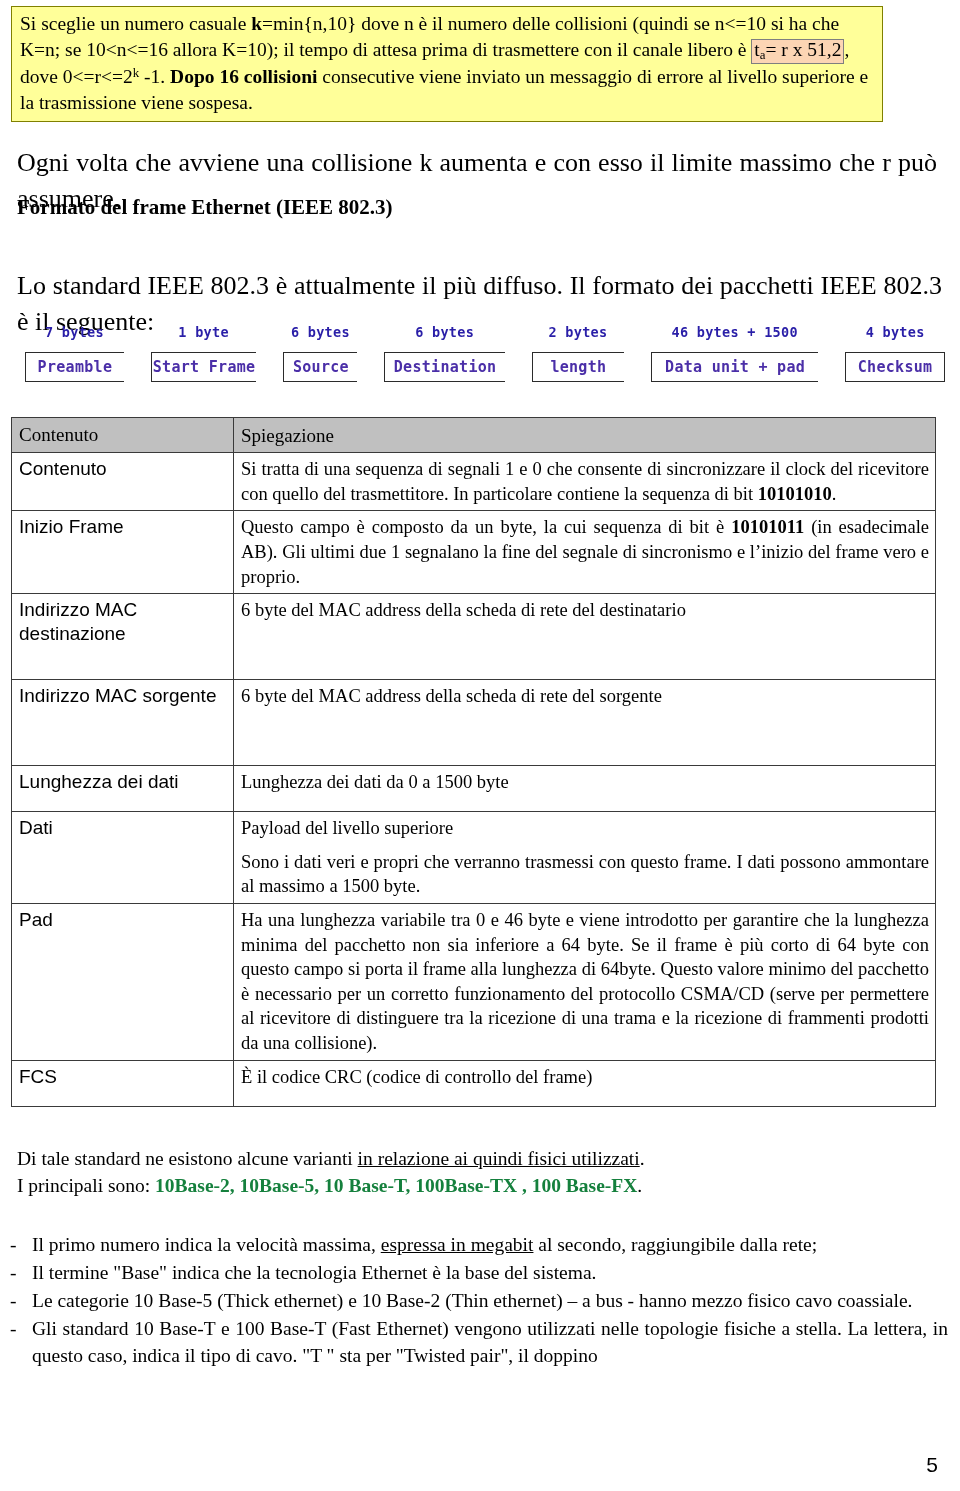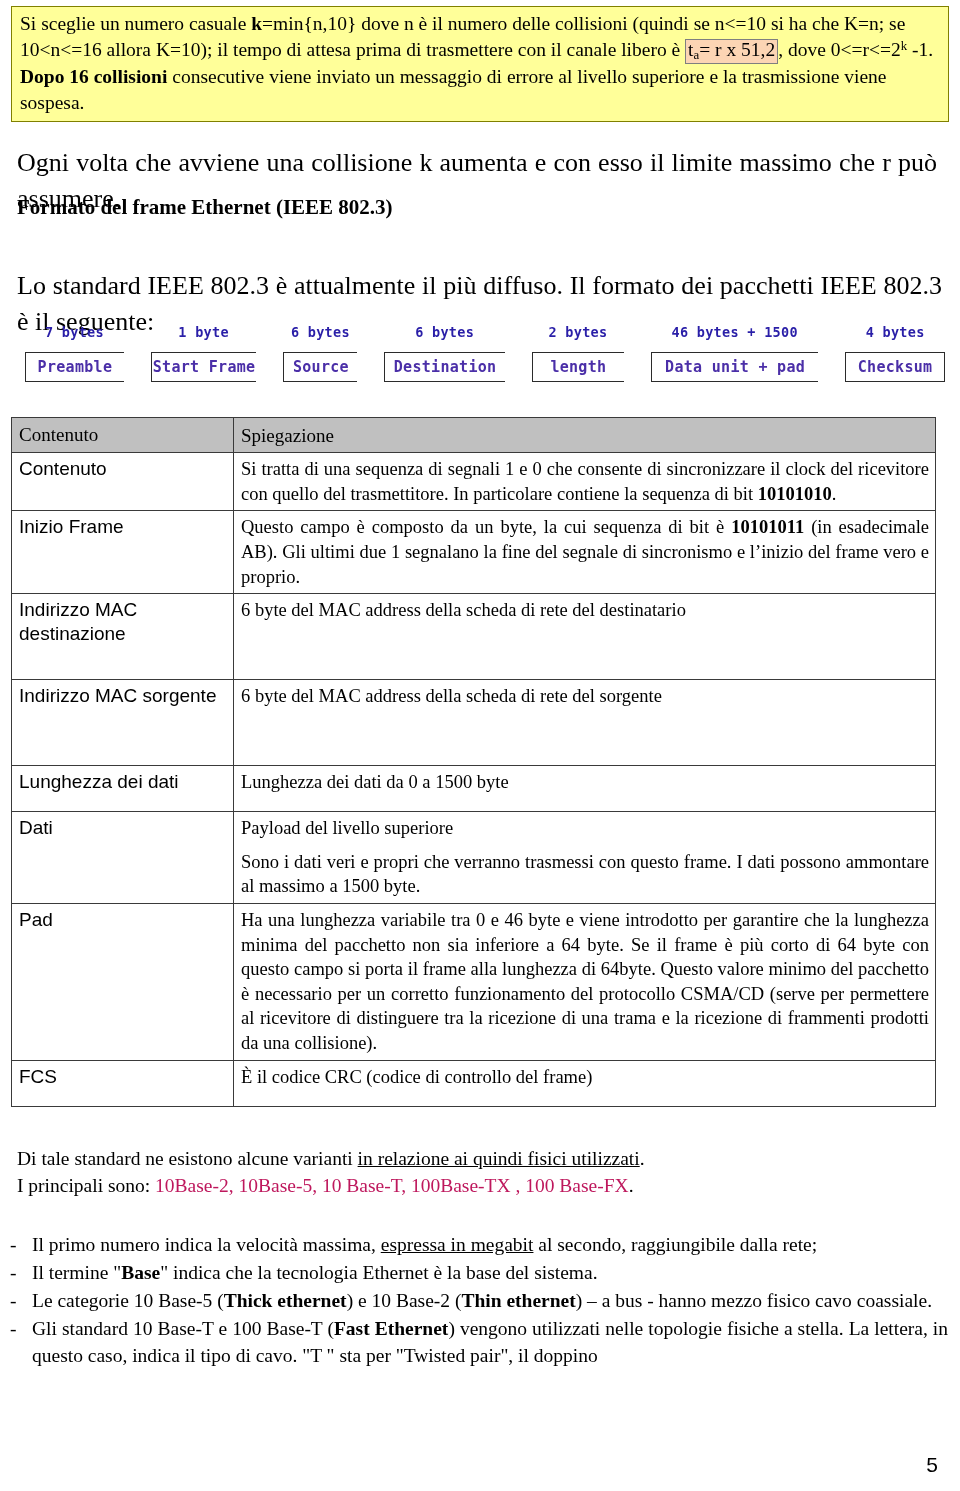--- a/index.html
+++ b/index.html
@@ -14,21 +14,21 @@
     font-family: "Liberation Serif", serif;
     color: #000000;
     overflow: hidden;
   }
 
   
   .callout {
     position: absolute;
     left: 11px;
     top: 6px;
-    width: 938px;
+    width: 872px;
     box-sizing: border-box;
     background: #ffff99;
     border: 1px solid #808000;
     padding: 4px 8px 6px 8px;
     font-size: 19.5px;
     line-height: 1.33;
     text-align: left;
   }
   .callout b { font-weight: bold; }
   .formula-box {
@@ -156,21 +156,21 @@
   
   .closing {
     position: absolute;
     left: 17px;
     top: 1146px;
     width: 928px;
     font-size: 19.5px;
     line-height: 1.36;
   }
   .closing .u { text-decoration: underline; }
-  .closing .red { color: #be185d; font-weight: normal; }
+  .closing .red { color: #15803d; font-weight: bold; }
 
   .bullets {
     position: absolute;
     left: 8px;
     top: 1232px;
     width: 940px;
     font-size: 19.5px;
     line-height: 1.38;
   }
   .bullet {
@@ -181,21 +181,21 @@
   .bullet .dash {
     width: 22px;
     flex: 0 0 22px;
     text-align: left;
     padding-left: 2px;
   }
   .bullet .btext {
     flex: 1 1 auto;
     text-align: justify;
   }
-  .bullet b { font-weight: bold; }
+  .bullet b { font-weight: normal; }
   .bullet .u { text-decoration: underline; }
 
   .page-number {
     position: absolute;
     right: 22px;
     bottom: 14px;
     font-family: "Liberation Sans", sans-serif;
     font-size: 21px;
     color: #000;
   }

